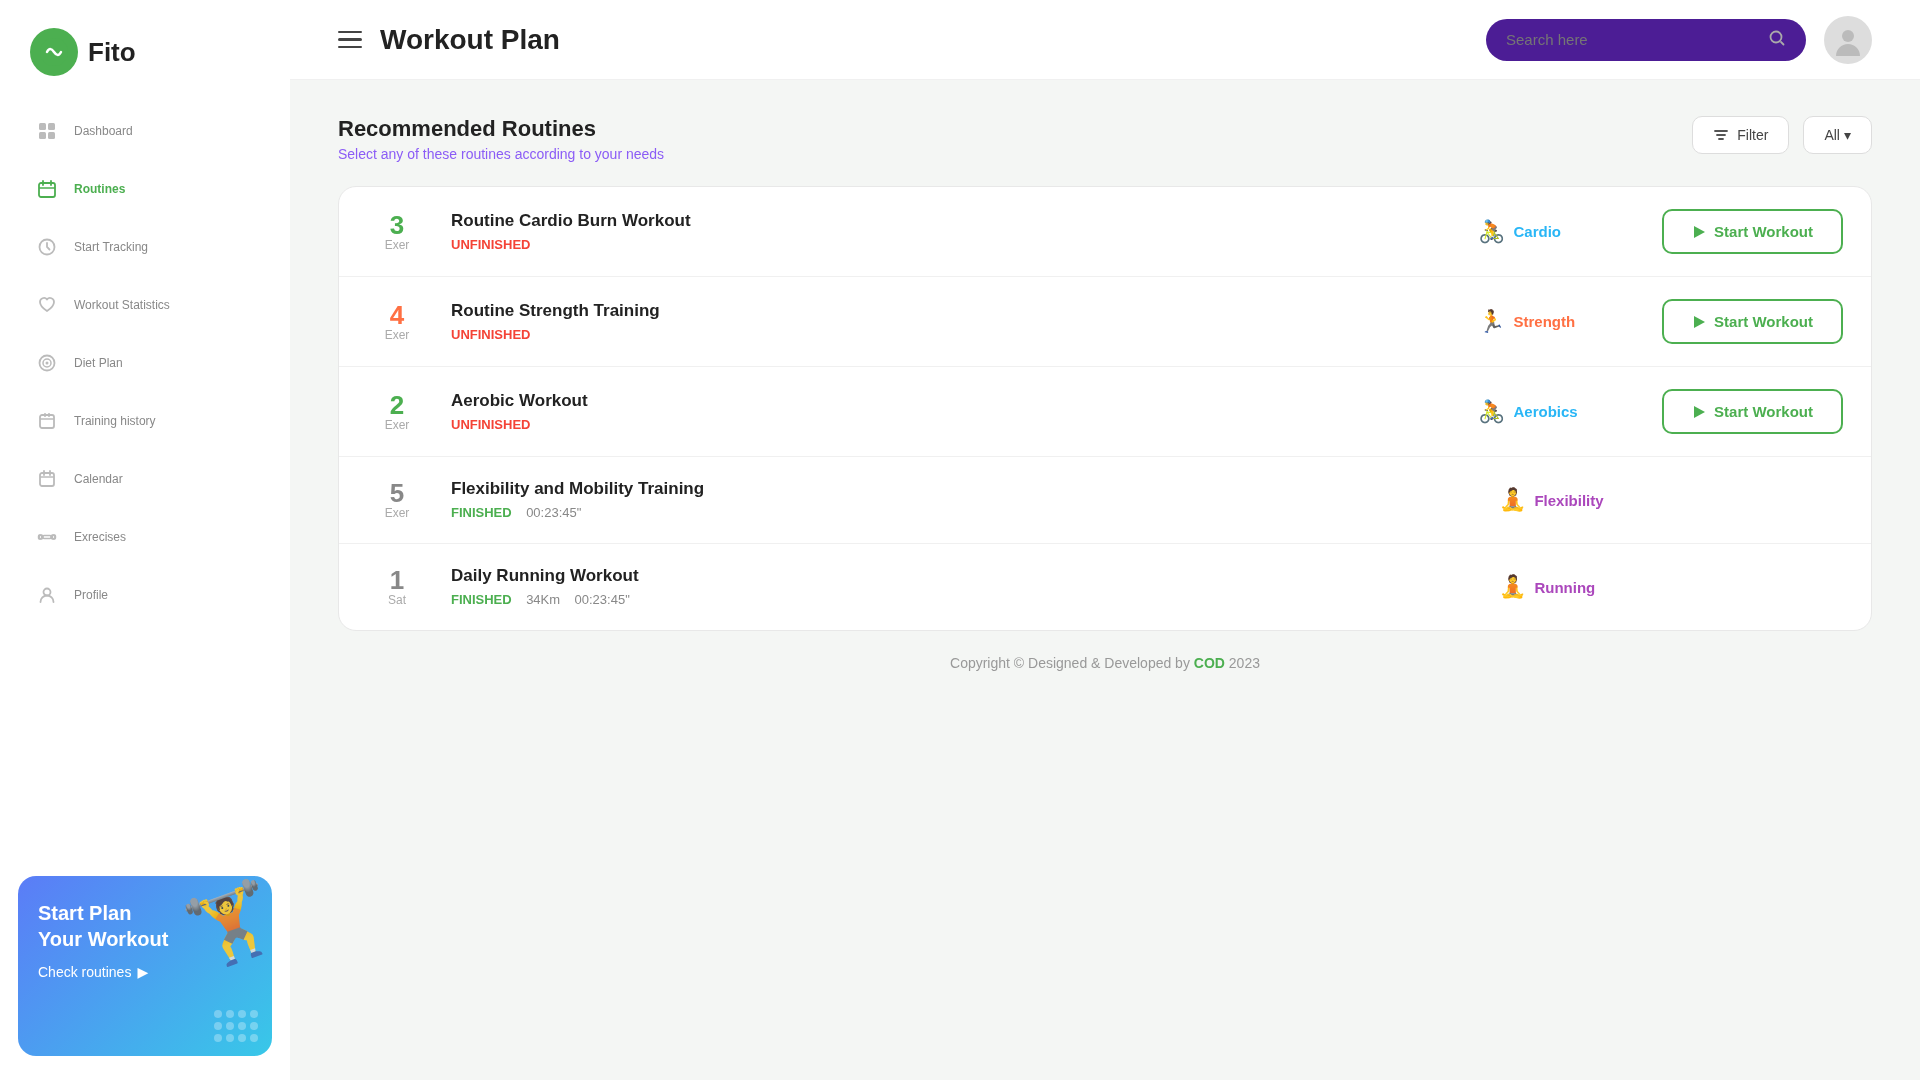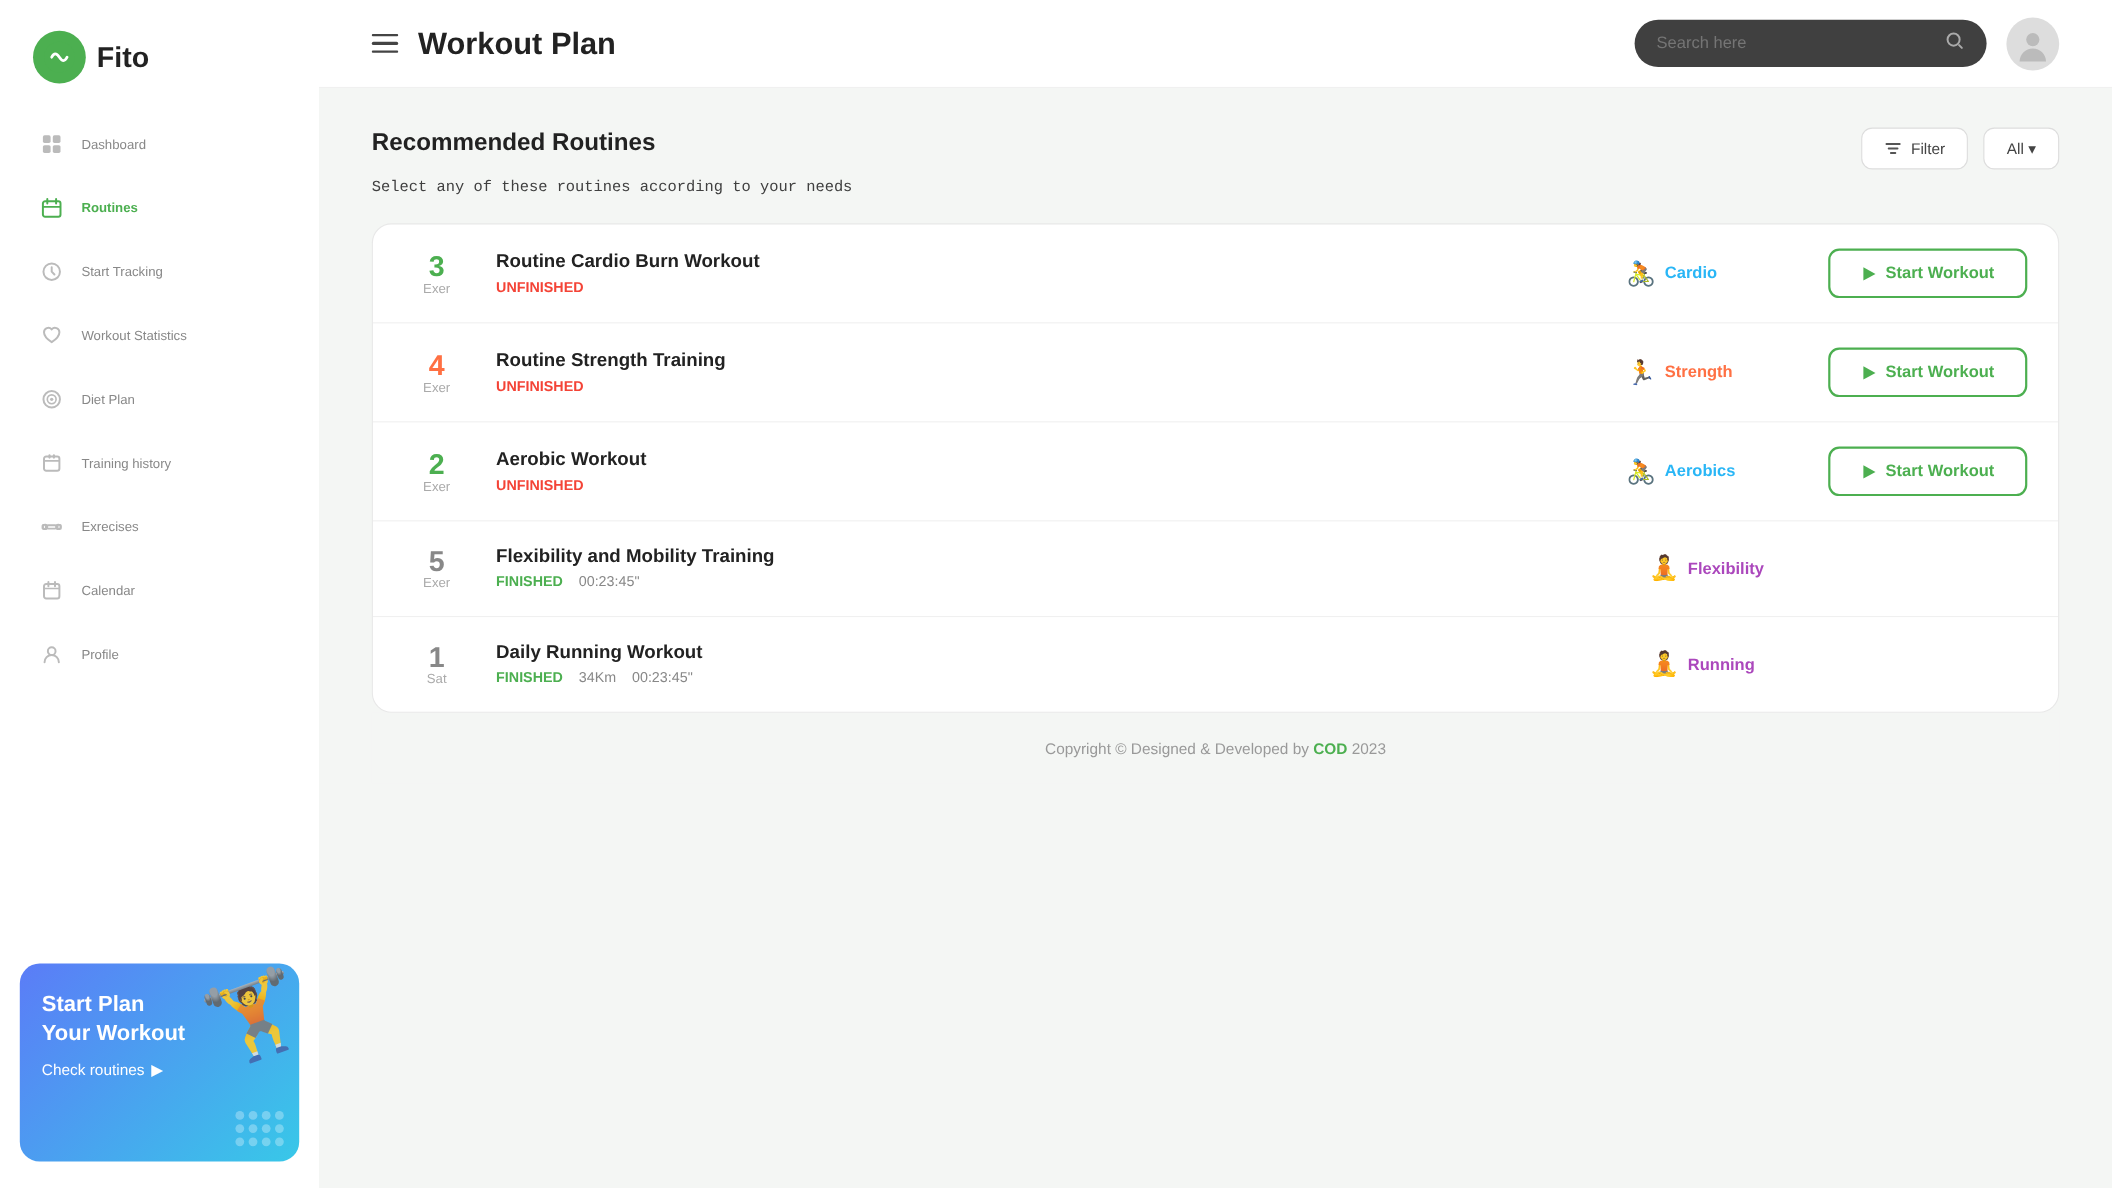--- a/index.html
+++ b/index.html
@@ -135,21 +135,21 @@
     .hamburger span { width: 24px; height: 2.5px; background: #444; display: block; border-radius: 2px; }
     .page-title {
       font-size: 28px;
       font-weight: 700;
       color: #222;
       flex: 1;
     }
     .search-bar {
       display: flex;
       align-items: center;
-      background: #404040;
+      background: #4c1d95;
       border-radius: 30px;
       padding: 10px 20px;
       gap: 10px;
       width: 320px;
     }
     .search-bar input {
       border: none;
       background: transparent;
       outline: none;
       font-size: 15px;
@@ -174,21 +174,21 @@
       padding: 36px 48px;
       overflow-y: auto;
     }
     .section-header {
       display: flex;
       align-items: flex-start;
       justify-content: space-between;
       margin-bottom: 24px;
     }
     .section-title { font-size: 22px; font-weight: 700; color: #222; }
-    .section-subtitle { font-size: 14px; color: #404040; margin-top: 21px; font-family: Liberation Mono, monospace; }
+    .section-subtitle { font-size: 14px; color: #8b5cf6; margin-top: 4px; }
     .filter-row { display: flex; align-items: center; gap: 14px; }
     .filter-btn {
       display: flex;
       align-items: center;
       gap: 8px;
       padding: 10px 20px;
       border: 1.5px solid #ddd;
       border-radius: 10px;
       background: #fff;
       cursor: pointer;
@@ -360,39 +360,39 @@
             <rect x="7" y="2" width="2" height="4" rx="1" fill="#bbb"></rect>
             <rect x="11" y="2" width="2" height="4" rx="1" fill="#bbb"></rect>
           </svg>
       </span>
       <span>Training history</span>
     </div>
 
     <div class="nav-item">
       <span class="nav-icon">
         <svg width="20" height="20" viewBox="0 0 20 20" fill="none">
+            <rect x="3" y="4" width="14" height="13" rx="2" stroke="#bbb" stroke-width="1.8"></rect>
+            <path d="M3 8h14" stroke="#bbb" stroke-width="1.5"></path>
+            <path d="M7 2v4M13 2v4" stroke="#bbb" stroke-width="1.8" stroke-linecap="round"></path>
+          </svg>
+      </span>
+      <span>Calendar</span>
+    </div>
+
+    <div class="nav-item">
+      <span class="nav-icon">
+        <svg width="20" height="20" viewBox="0 0 20 20" fill="none">
             <circle cx="4" cy="10" r="2" stroke="#bbb" stroke-width="1.6"></circle>
             <circle cx="16" cy="10" r="2" stroke="#bbb" stroke-width="1.6"></circle>
             <rect x="5.5" y="8.5" width="9" height="3" rx="1.5" stroke="#bbb" stroke-width="1.6"></rect>
             <rect x="1.5" y="8" width="3" height="4" rx="1" stroke="#bbb" stroke-width="1.4"></rect>
             <rect x="15.5" y="8" width="3" height="4" rx="1" stroke="#bbb" stroke-width="1.4"></rect>
           </svg>
       </span>
       <span>Exrecises</span>
-    </div>
-
-    <div class="nav-item">
-      <span class="nav-icon">
-        <svg width="20" height="20" viewBox="0 0 20 20" fill="none">
-            <rect x="3" y="4" width="14" height="13" rx="2" stroke="#bbb" stroke-width="1.8"></rect>
-            <path d="M3 8h14" stroke="#bbb" stroke-width="1.5"></path>
-            <path d="M7 2v4M13 2v4" stroke="#bbb" stroke-width="1.8" stroke-linecap="round"></path>
-          </svg>
-      </span>
-      <span>Calendar</span>
     </div>
 
     <div class="nav-item">
       <span class="nav-icon">
         <svg width="20" height="20" viewBox="0 0 20 20" fill="none">
             <circle cx="10" cy="7" r="3.5" stroke="#bbb" stroke-width="1.8"></circle>
             <path d="M3.5 17c0-3.6 2.9-6.5 6.5-6.5s6.5 2.9 6.5 6.5" stroke="#bbb" stroke-width="1.8" stroke-linecap="round"></path>
           </svg>
       </span>
       <span>Profile</span>

